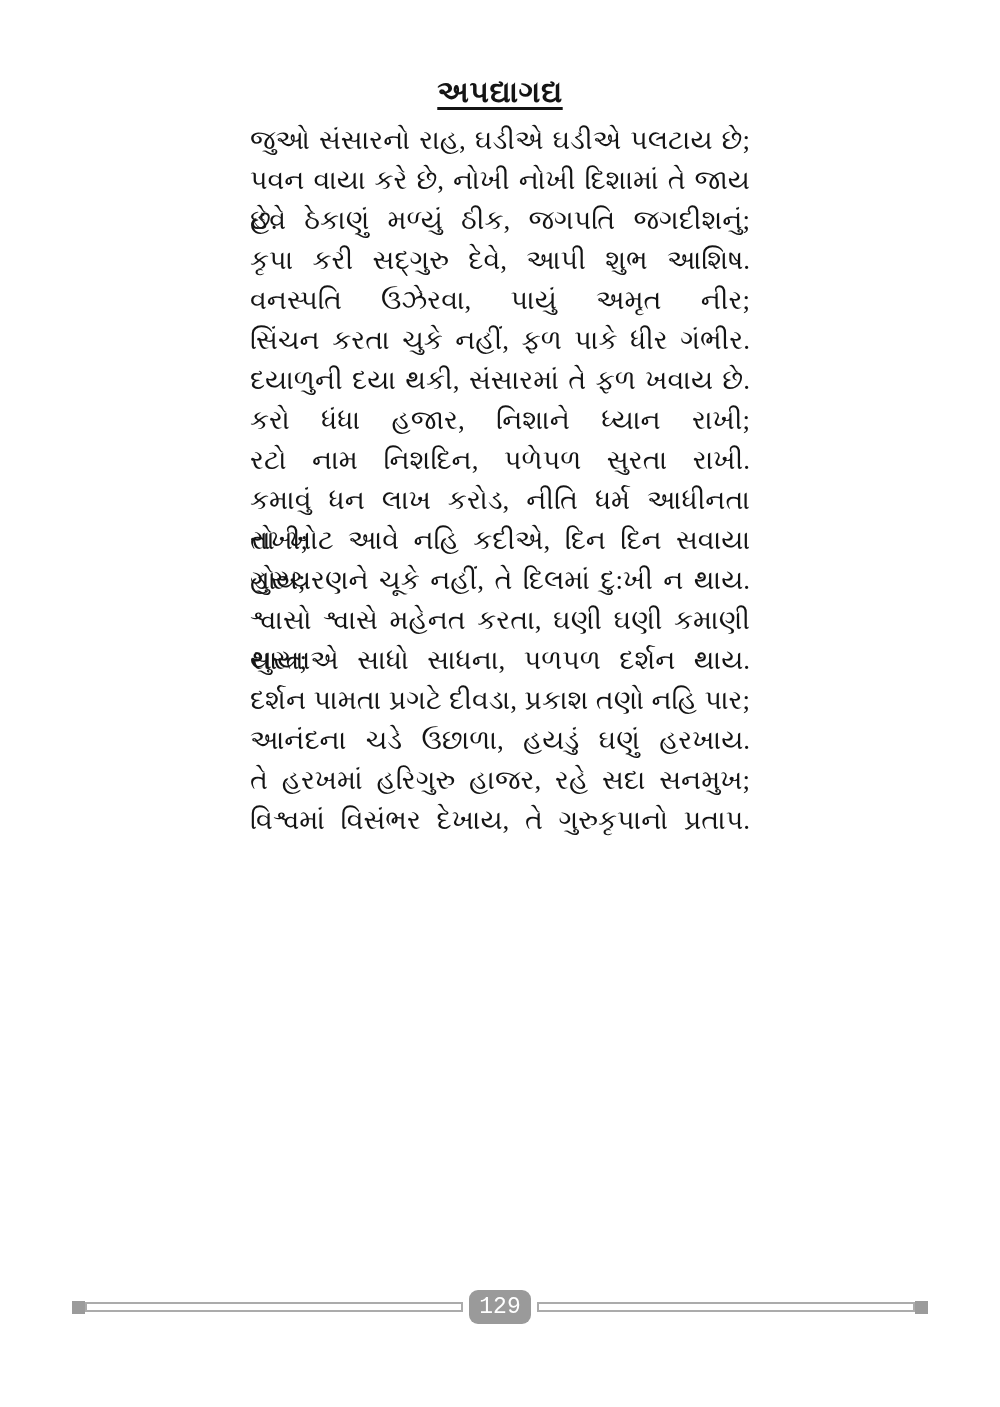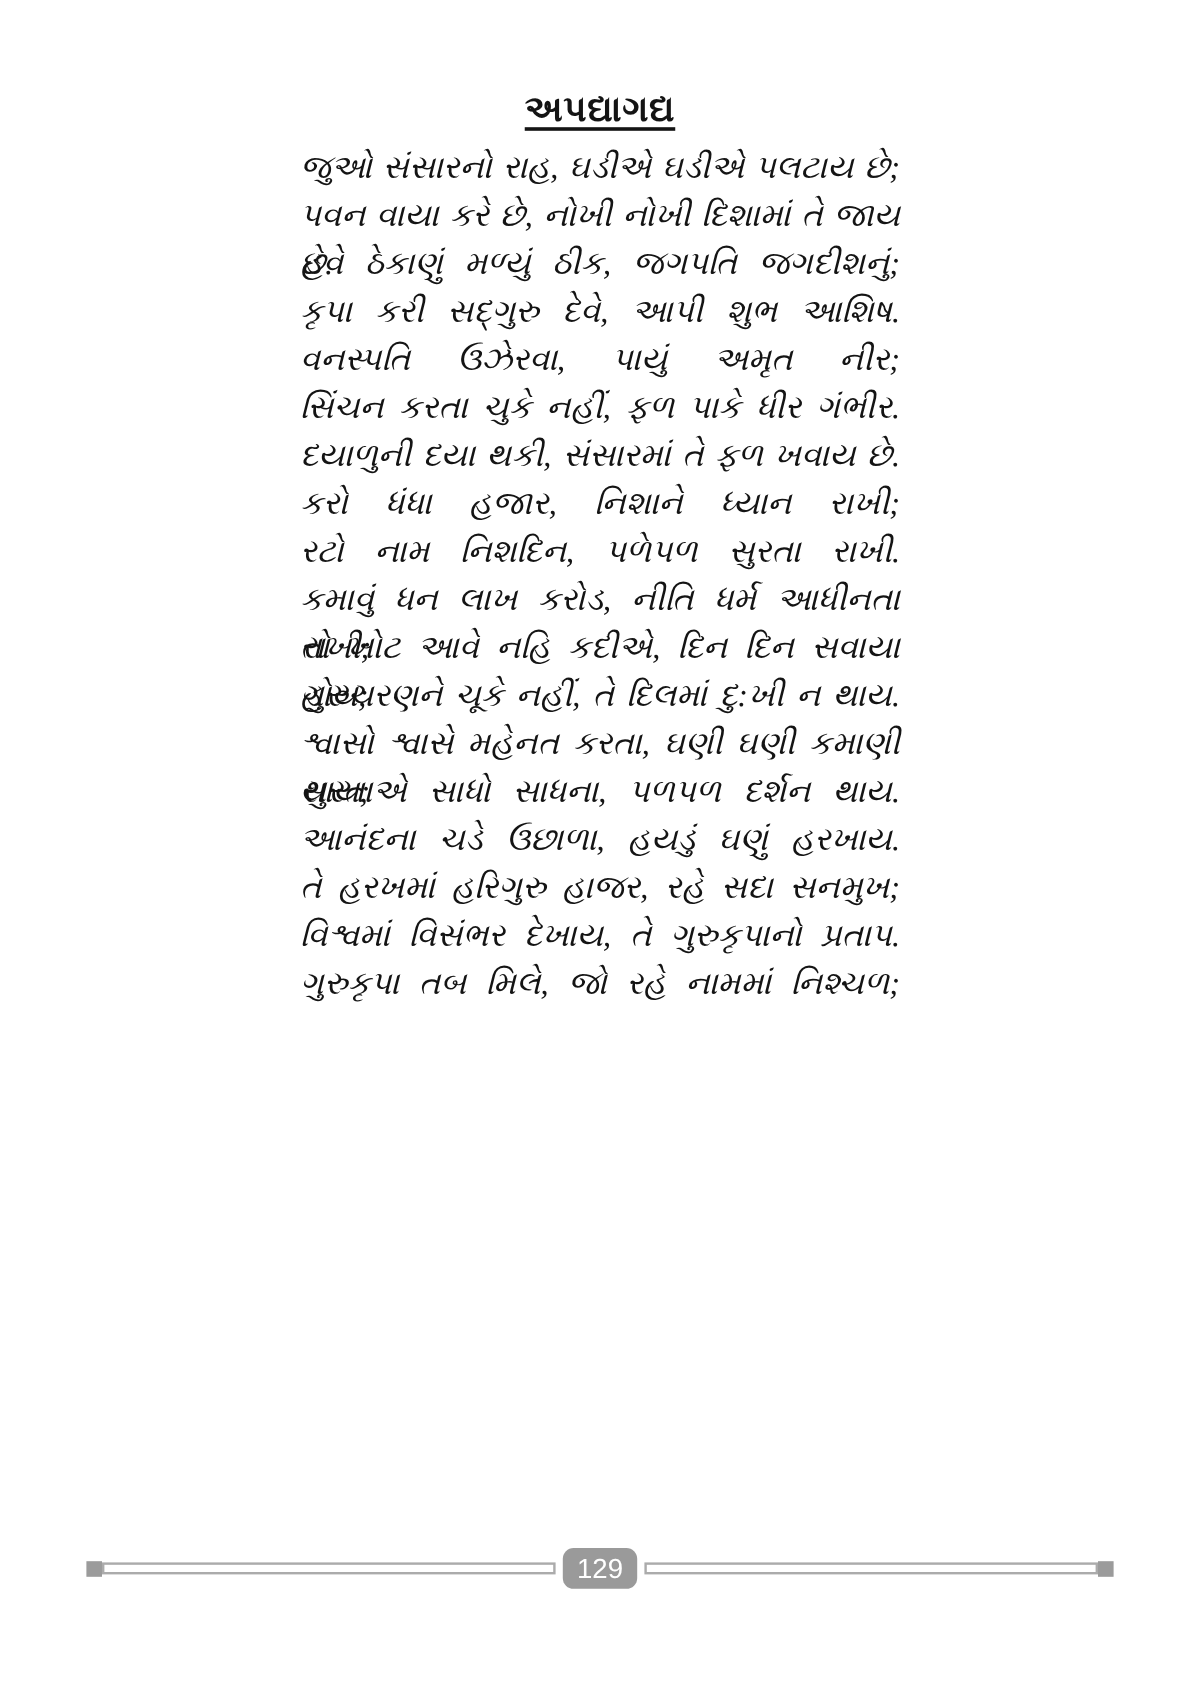--- a/index.html
+++ b/index.html
@@ -20,21 +20,20 @@
     letter-spacing: 0.5px;
   }
   .title span {
     text-decoration: underline;
     text-decoration-thickness: 2.5px;
     text-underline-offset: 5px;
   }
   .poem {
     width: 500px;
     margin: 10px auto 0 auto;
-    font-style: italic;
   }
   .poem-line {
     font-size: 27px;
     line-height: 40px;
     height: 40px;
     text-align: justify;
     text-align-last: justify;
     white-space: normal;
   }
   .footer {
@@ -60,21 +59,21 @@
   }
   .page-badge {
     flex: 0 0 auto;
     min-width: 62px;
     height: 34px;
     margin: 0 6px;
     background: #9a9a9a;
     border-radius: 9px;
     color: #ffffff;
     font-size: 23px;
-    font-family: Liberation Sans, sans-serif;
+    font-family: Liberation Mono, monospace;
     display: flex;
     align-items: center;
     justify-content: center;
     text-align: center;
   }
 </style>
 </head>
 <body>
 
 <div class="page">
@@ -91,24 +90,24 @@
     <div class="poem-line">વનસ્પતિ ઉઝેરવા, પાયું અમૃત નીર;</div>
     <div class="poem-line">સિંચન કરતા ચુકે નહીં, ફળ પાકે ધીર ગંભીર.</div>
     <div class="poem-line">દયાળુની દયા થકી, સંસારમાં તે ફળ ખવાય છે.</div>
     <div class="poem-line">કરો ધંધા હજાર, નિશાને ધ્યાન રાખી;</div>
     <div class="poem-line">રટો નામ નિશદિન, પળેપળ સુરતા રાખી.</div>
     <div class="poem-line">કમાવું ધન લાખ કરોડ, નીતિ ધર્મ આધીનતા રાખી;</div>
     <div class="poem-line">તો ખોટ આવે નહિ કદીએ, દિન દિન સવાયા હોય;</div>
     <div class="poem-line">ગુરુચરણને ચૂકે નહીં, તે દિલમાં દુ:ખી ન થાય.</div>
     <div class="poem-line">શ્વાસો શ્વાસે મહેનત કરતા, ઘણી ઘણી કમાણી થાય;</div>
     <div class="poem-line">સુરતાએ સાધો સાધના, પળપળ દર્શન થાય.</div>
+    <div class="poem-line">દર્શન પામતા પ્રગટે દીવડા, પ્રકાશ તણો નહિ પાર;</div>
     <div class="poem-line">આનંદના ચડે ઉછાળા, હયડું ઘણું હરખાય.</div>
     <div class="poem-line">તે હરખમાં હરિગુરુ હાજર, રહે સદા સનમુખ;</div>
     <div class="poem-line">વિશ્વમાં વિસંભર દેખાય, તે ગુરુકૃપાનો પ્રતાપ.</div>
-    <div class="poem-line">ગુરુકૃપા તબ મિલે, જો રહે નામમાં નિશ્ચળ;</div>
   </div>
 
   <div class="footer">
     <div class="end-cap"></div>
     <div class="rule"></div>
     <div class="page-badge">
       <span>129</span>
     </div>
     <div class="rule"></div>
     <div class="end-cap"></div>

